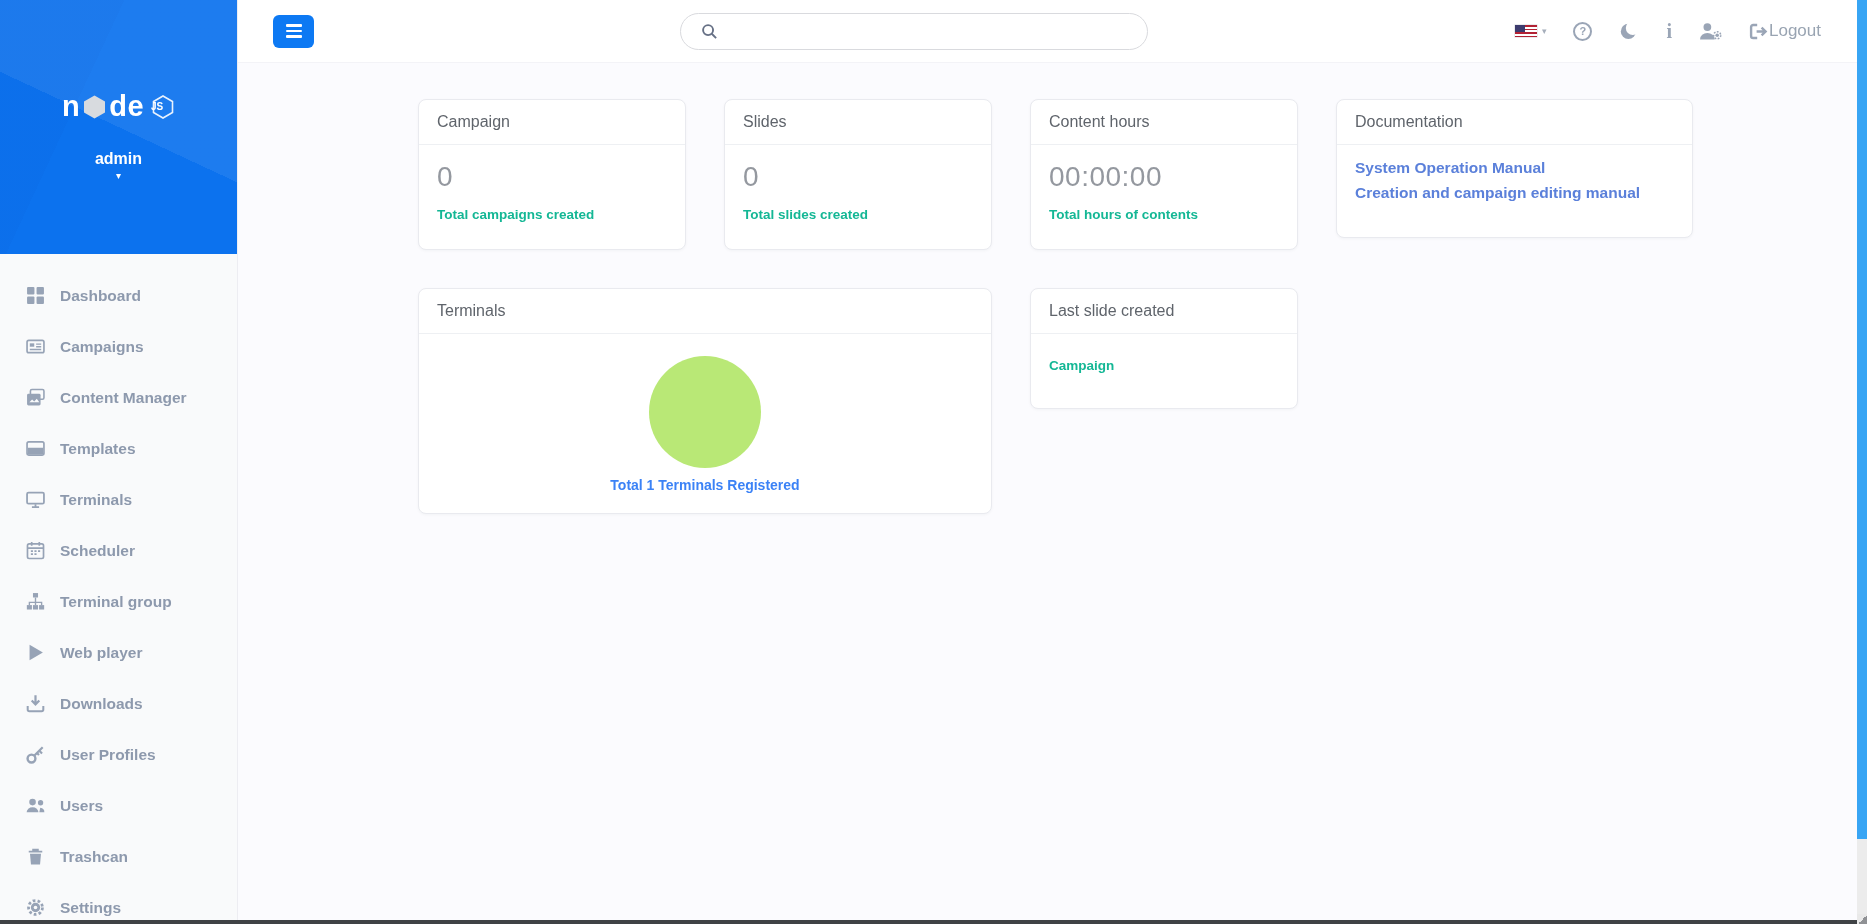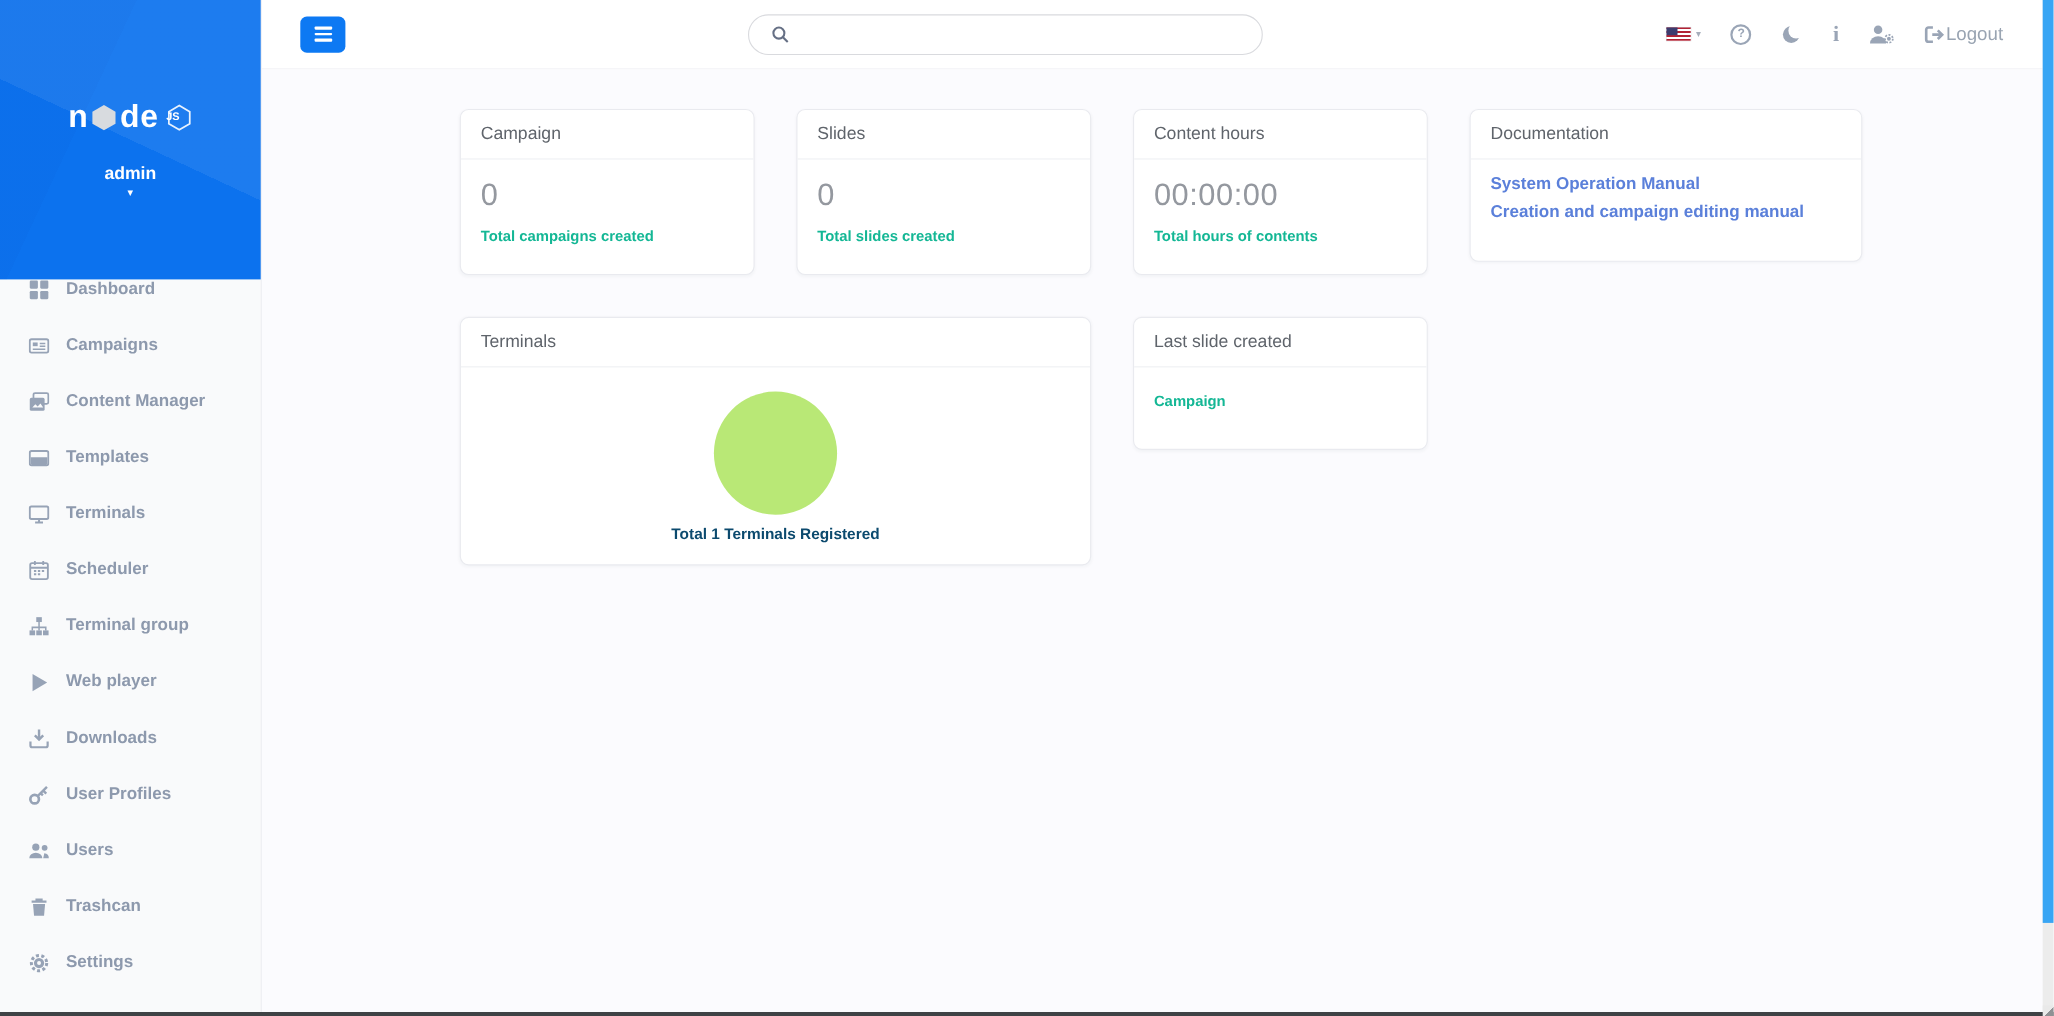--- a/index.html
+++ b/index.html
@@ -16,21 +16,21 @@
   .logo-row{display:flex;align-items:center;justify-content:center;gap:2px;padding-top:92px;}
   .logo-letter{font-size:29px;font-weight:700;color:#ffffff;line-height:1;letter-spacing:.5px;}
   .logo-hex{display:block;}
   .logo-badge-wrap{position:relative;width:24px;height:26px;margin-left:5px;}
   .logo-badge-label{position:absolute;left:0;top:1px;width:24px;
     font-size:10px;font-weight:700;color:#fff;line-height:24px;}
   .admin-row{margin-top:29px;text-align:center;font-size:16px;font-weight:700;color:#fff;}
   .admin-caret{margin-top:3px;text-align:center;font-size:10px;color:#fff;line-height:10px;cursor:pointer;}
 
   .menu{padding-top:0;}
-  .menu-item{height:51px;display:flex;align-items:flex-start;padding-left:26px;gap:15px;
+  .menu-item{height:51px;display:flex;align-items:flex-end;padding-left:26px;gap:15px;
              color:#97a3b6;cursor:pointer;}
   .menu-item svg{width:19px;height:19px;flex:none;}
   .menu-label{font-size:15.5px;font-weight:600;color:#8d99ad;white-space:nowrap;}
 
   
   .topbar{position:absolute;left:238px;top:0;right:10px;height:63px;background:#ffffff;
           border-bottom:1px solid #f3f3f7;box-sizing:border-box;display:flex;align-items:center;z-index:2;}
   .hamburger-btn{margin-left:35px;width:41px;height:33px;border-radius:6px;background:#0d79f3;border:none;
     display:flex;flex-direction:column;justify-content:center;align-items:center;gap:3px;cursor:pointer;flex:none;}
   .hamburger-btn i{width:16px;height:2.5px;background:#fff;border-radius:1px;}
@@ -62,21 +62,21 @@
   .card-header{padding:13px 18px;font-size:16px;color:#5f646b;border-bottom:1px solid #eef0f3;}
   .card-body{padding:16px 18px;}
   .h151{height:151px;} .h139{height:139px;} .h226{height:226px;} .h121{height:121px;}
   .stat-value{font-size:28px;color:#94989f;letter-spacing:.5px;}
   .stat-caption{margin-top:14px;font-size:13.5px;font-weight:700;color:#14b795;}
   .card-docs .card-body{padding:14px 18px;}
   .doc-link{display:block;font-size:15.5px;font-weight:700;color:#5b80da;text-decoration:none;margin-bottom:7px;}
   .card-terminals{grid-column:1 / span 2;grid-row:2;}
   .card-terminals .card-body{display:flex;flex-direction:column;align-items:center;padding:10px 18px 12px;}
   .pie{width:112px;height:112px;border-radius:50%;background:#b9e876;margin-top:12px;}
-  .pie-caption{margin-top:9px;font-size:14px;font-weight:700;color:#0c4a6e;}
+  .pie-caption{margin-top:9px;font-size:14px;font-weight:700;color:#3b82f6;}
   .card-last{grid-column:3;grid-row:2;}
   .card-last .card-body{padding:22px 18px;}
   .teal-link{font-size:13.5px;font-weight:700;color:#14b795;text-decoration:none;}
 
   
   .scrollbar-v{position:absolute;right:0;top:0;width:10px;height:920px;background:#ececec;z-index:5;}
   .scrollbar-v .thumb{position:absolute;left:0;top:0;width:10px;height:839px;background:#38a5f4;}
   .bottom-bar{position:absolute;left:0;bottom:0;width:100%;height:4px;background:#3f4245;z-index:6;}
   .scroll-corner{position:absolute;right:0;bottom:0;width:10px;height:10px;z-index:7;
     background:linear-gradient(135deg,#e9e9e9 55%,#8f9194 55%);}

